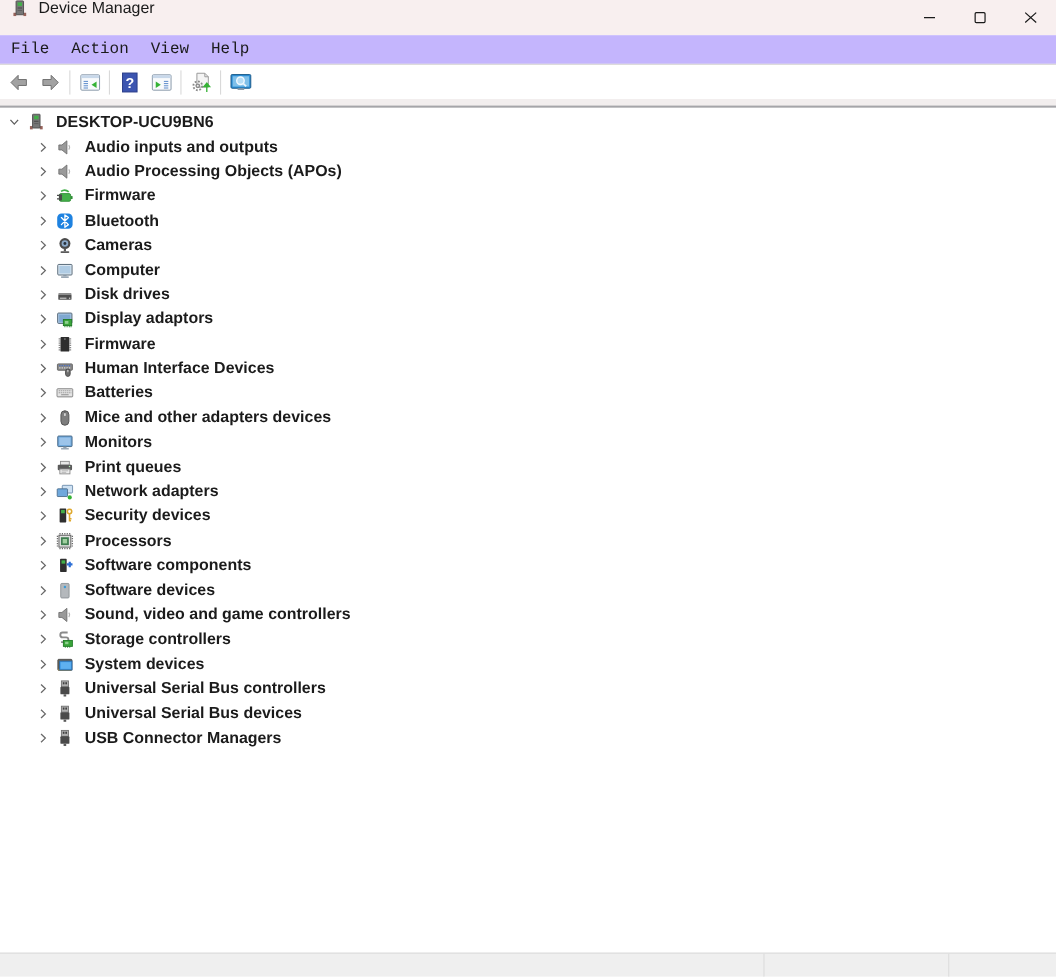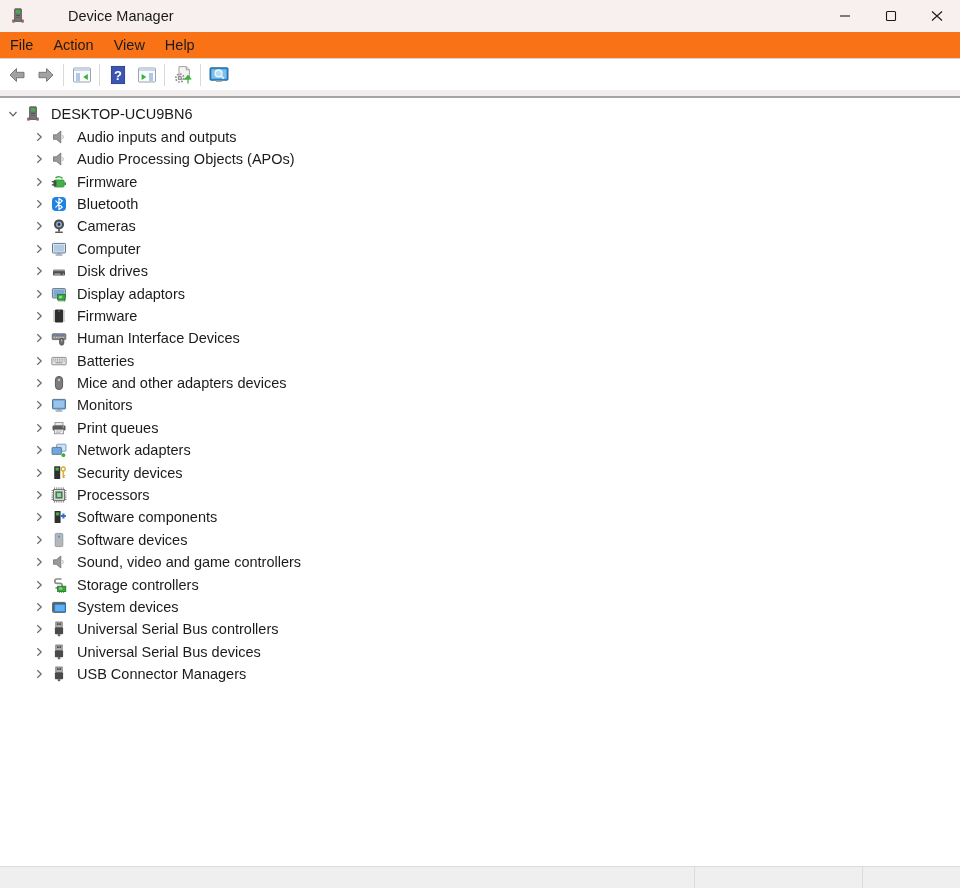--- a/index.html
+++ b/index.html
@@ -1,45 +1,45 @@
 <!DOCTYPE html>
 <html><head>
 <meta charset="utf-8">
 <style>
   * { margin:0; padding:0; box-sizing:border-box; }
   html,body { width:960px; height:888px; overflow:hidden; background:#fff;
     font-family:"Liberation Sans", sans-serif; color:#1b1b1b; }
   .window { width:960px; height:888px; display:flex; flex-direction:column; background:#fff; }
 
   
-  .title-bar { height:32px; background:#f8efef; display:flex; align-items:center; flex:0 0 32px;gap:33px; }
+  .title-bar { height:32px; background:#f8efef; display:flex; flex:0 0 32px; }
   .app-icon { width:16px; height:16px; margin-left:10px; }
   .app-icon svg { width:16px; height:16px; display:block; }
   .title-text { margin-left:9px; font-size:14.5px; color:#1a1a1a; }
   .caption-group { margin-left:auto; display:flex; height:32px; }
   .cap-btn { width:46px; height:32px; display:flex; align-items:center; justify-content:center; }
   .cap-btn svg { width:46px; height:32px; display:block; }
 
   
-  .menu-bar { height:26px; background:#f97316; display:flex; align-items:center; flex:0 0 26px; }
+  .menu-bar { height:26px; background:#c4b5fd; display:flex; align-items:center; flex:0 0 26px;font-family:Liberation Mono, monospace; }
   .menu-item { padding:0 10px; font-size:14.5px; line-height:26px; cursor:default; }
   .menu-sep-line { height:1px; background:#d6d3d3; flex:0 0 1px; }
 
   
   .toolbar { height:31px; background:#fff; display:flex; align-items:center; padding-left:2px; flex:0 0 31px; }
   .tb-btn { width:29px; height:27px; display:flex; align-items:center; justify-content:center; }
   .tb-ic, .tb-ic svg { width:20px; height:20px; display:block; }
   .tb-sep { width:1px; height:22px; background:#d9d9d9; margin:0 3px; }
 
   
   .tree-top-band { height:8px; background:#f2eeee; border-bottom:2px solid #a5a5a9; flex:0 0 8px; }
 
   
   .tree { background:#fff; flex:1 1 auto; padding-top:2px; overflow:hidden; }
-  .tree-row { display:flex; align-items:flex-end; height:22.4px; padding-left:31px; }
+  .tree-row { display:flex; align-items:center; height:22.4px; padding-left:31px;font-weight:bold; }
   .tree-row.root { padding-left:5px; }
   .chev { width:16px; height:16px; display:flex; align-items:center; justify-content:center; flex:0 0 16px; }
   .chev svg { width:12px; height:12px; display:block; }
   .tree-icon { width:16px; height:16px; margin-left:4px; flex:0 0 16px; }
   .tree-icon svg { width:16px; height:16px; display:block; }
   .tree-label { margin-left:10px; font-size:14.5px; white-space:nowrap; }
 
   
   .status-bar { height:22px; background:#efefef; border-top:1px solid #dcdcdc; display:flex; flex:0 0 22px; }
   .status-pane { height:100%; }

